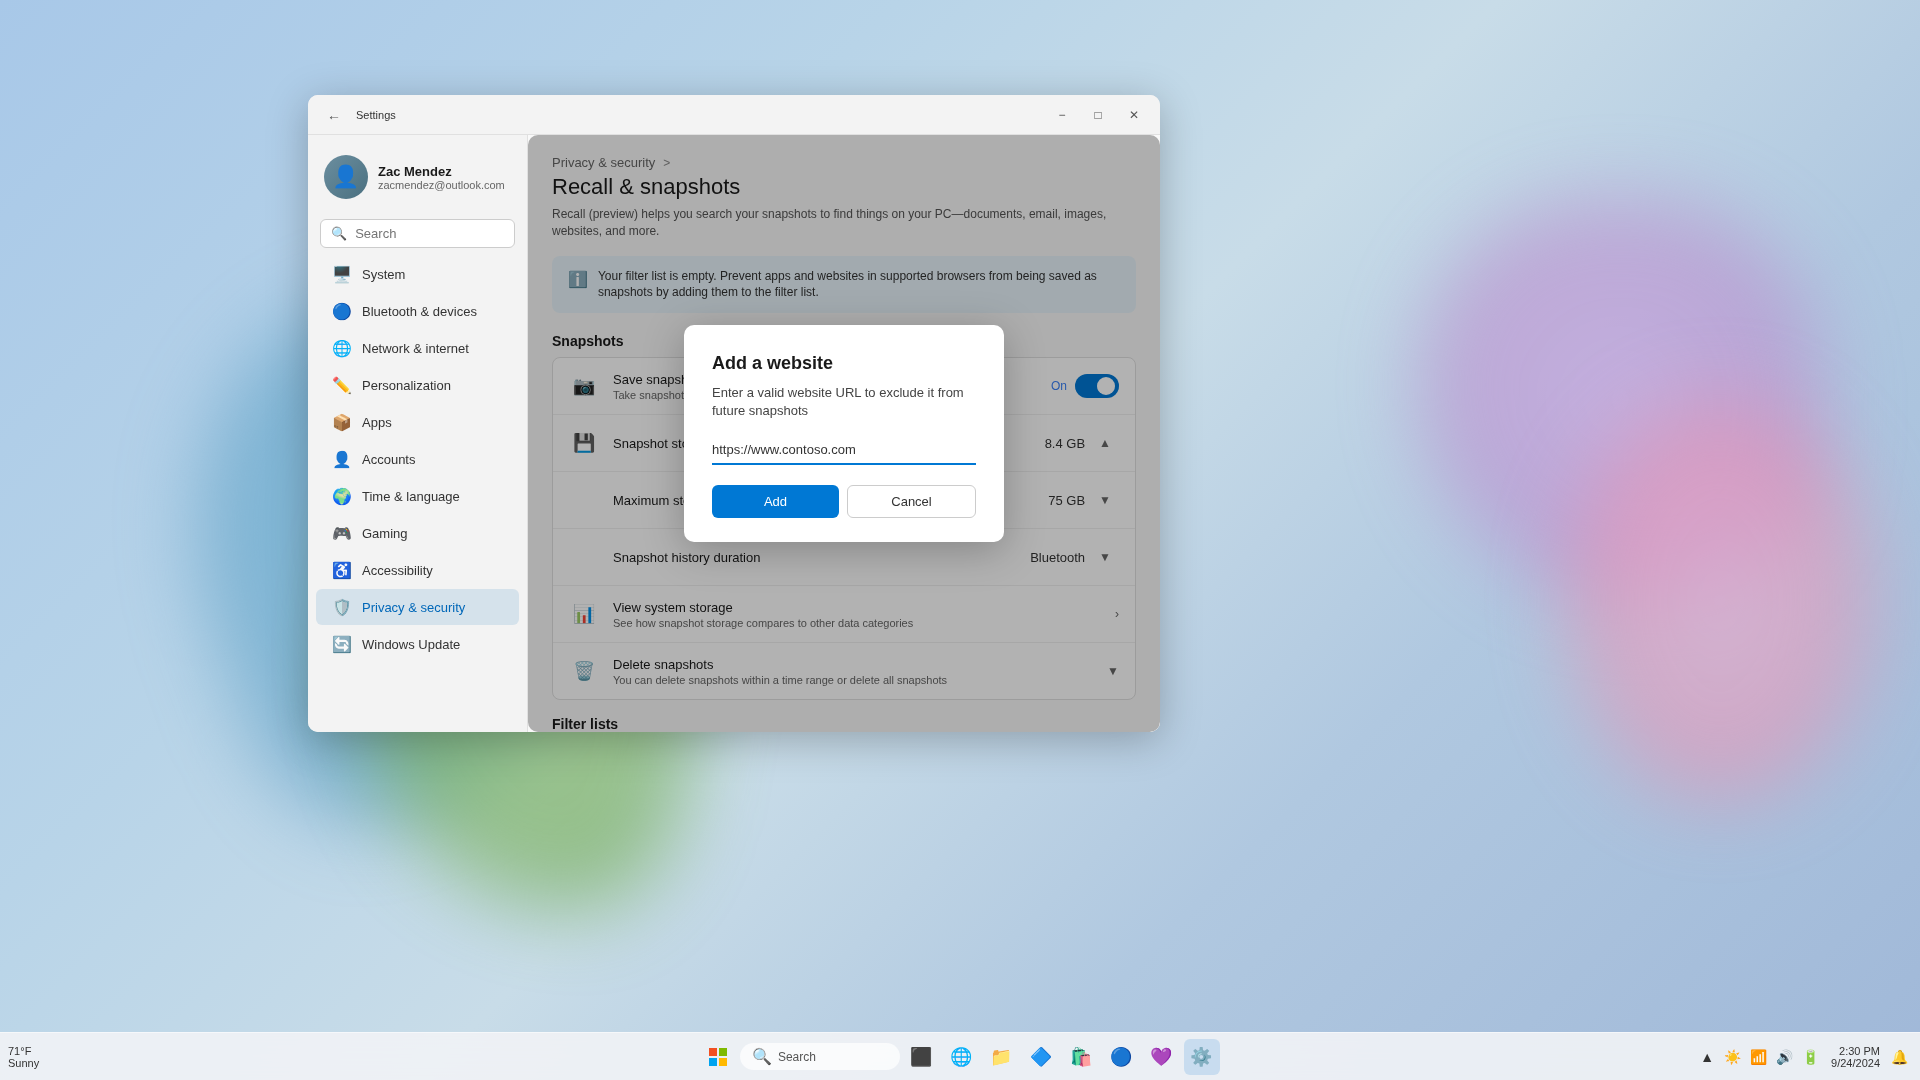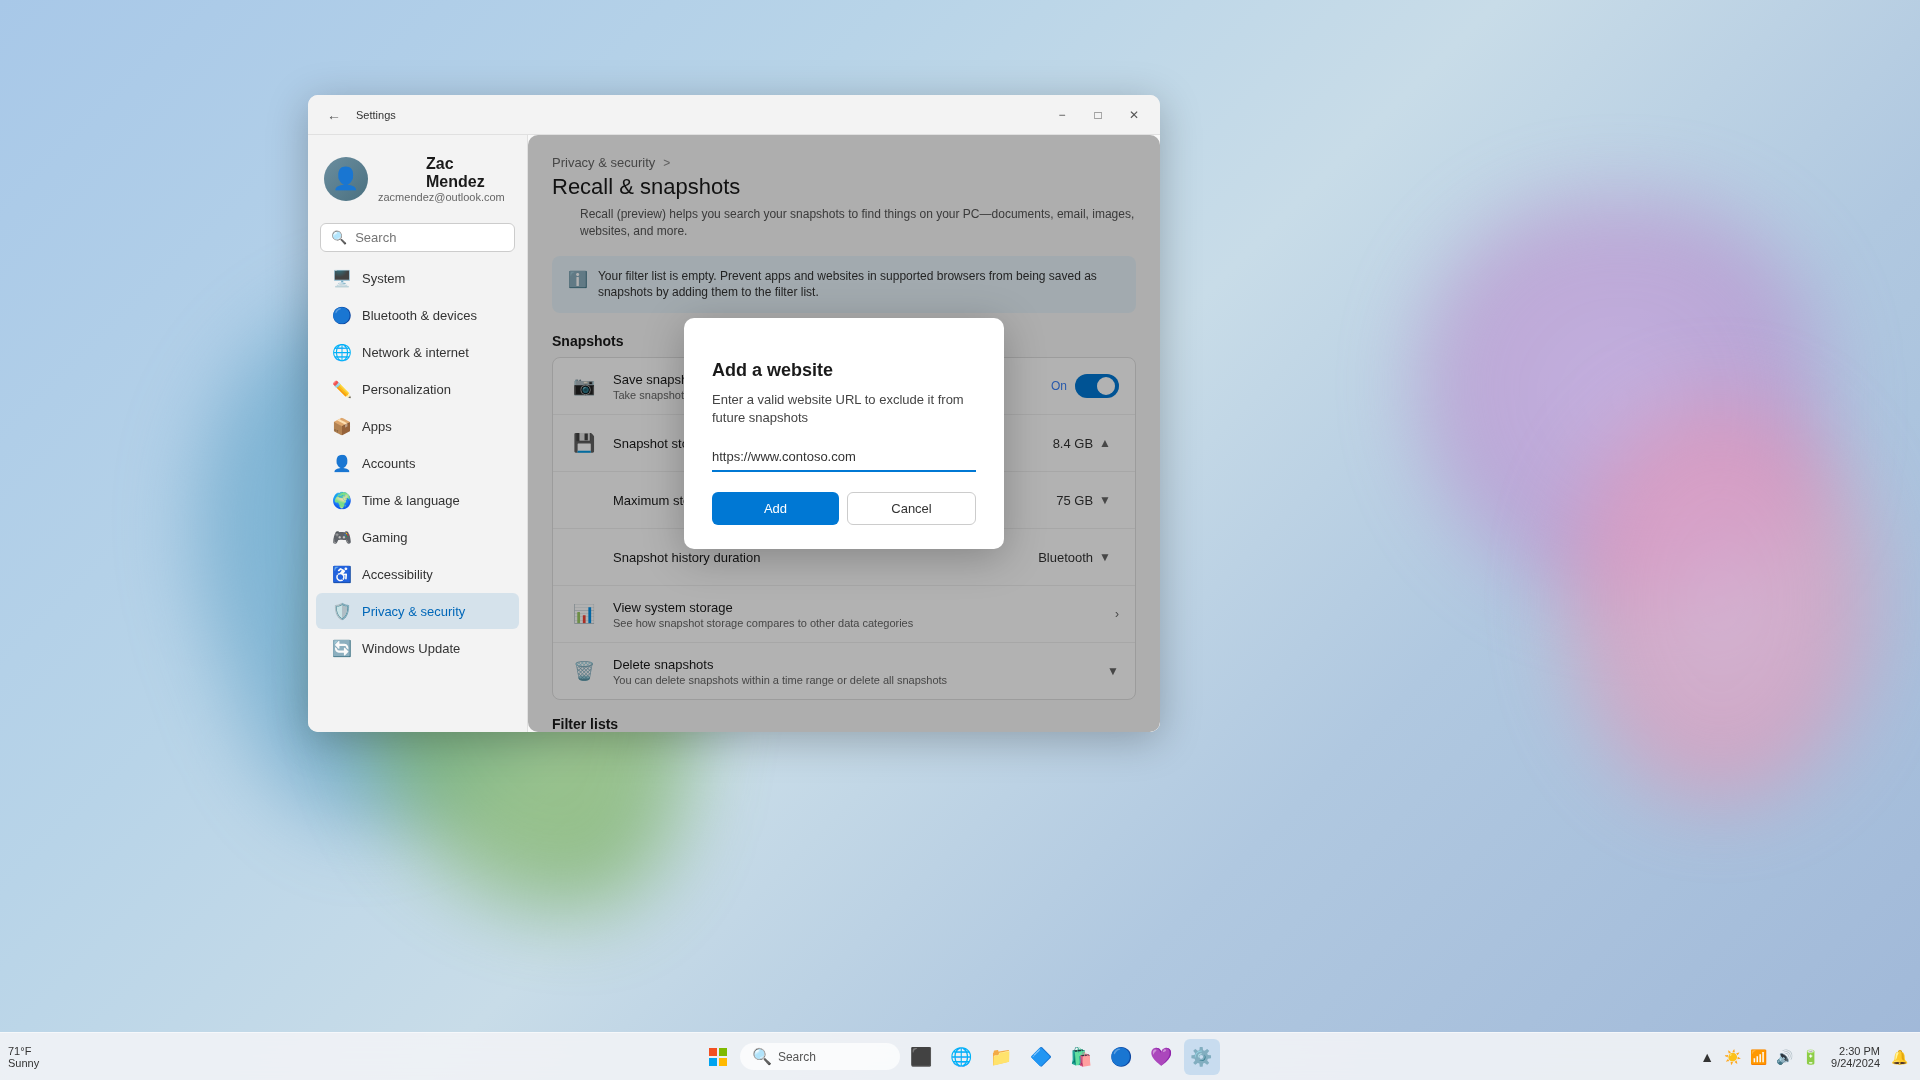--- a/index.html
+++ b/index.html
@@ -202,21 +202,21 @@
     .avatar {
       width: 44px; height: 44px;
       border-radius: 50%;
       background: linear-gradient(135deg, #6b8e9f, #4a7080);
       display: flex; align-items: center; justify-content: center;
       color: white; font-size: 18px;
       overflow: hidden;
       flex-shrink: 0;
     }
     .user-info { display: flex; flex-direction: column; }
-    .user-name { font-size: 16px; font-weight: 600; color: #1a1a1a; margin-left: 48px; }
+    .user-name { font-size: 13px; font-weight: 600; color: #1a1a1a; }
     .user-email { font-size: 11px; color: #666; }
 
     .search-box {
       margin: 0 12px 8px;
       display: flex;
       align-items: center;
       background: white;
       border-radius: 6px;
       border: 1px solid #ccc;
       padding: 6px 10px;
@@ -279,21 +279,20 @@
       font-size: 22px;
       font-weight: 400;
       color: #1a1a1a;
       margin-bottom: 6px;
     }
     .page-subtitle {
       font-size: 12px;
       color: #555;
       margin-bottom: 16px;
       line-height: 1.4;
-      margin-left: 28px;
     }
 
     .info-banner {
       background: #e8f4fb;
       border-radius: 8px;
       padding: 12px 16px;
       display: flex;
       align-items: flex-start;
       gap: 10px;
       margin-bottom: 20px;
@@ -352,21 +351,21 @@
       border-radius: 50%;
       top: 3px; right: 4px;
       transition: 0.2s;
     }
 
     .toggle-label { font-size: 12px; color: #3b82f6; }
 
     .dropdown-btn {
       display: flex;
       align-items: center;
-      gap: 6px;
+      gap: 14px;
       font-size: 13px;
       color: #333;
       cursor: pointer;
       padding: 4px 8px;
       border-radius: 4px;
     }
 
     .chevron { font-size: 12px; color: #666; }
 
     .clickable-row { cursor: pointer; }
@@ -378,21 +377,21 @@
       background: rgba(0,0,0,0.3);
       display: flex;
       align-items: center;
       justify-content: center;
       z-index: 50;
       border-radius: 10px;
     }
     .dialog {
       background: white;
       border-radius: 10px;
-      padding: 42px 28px 24px;
+      padding: 28px 28px 24px;
       width: 320px;
       box-shadow: 0 8px 40px rgba(0,0,0,0.25);
     }
     .dialog-title {
       font-size: 18px;
       font-weight: 600;
       color: #1a1a1a;
       margin-bottom: 10px;
     }
     .dialog-desc {

